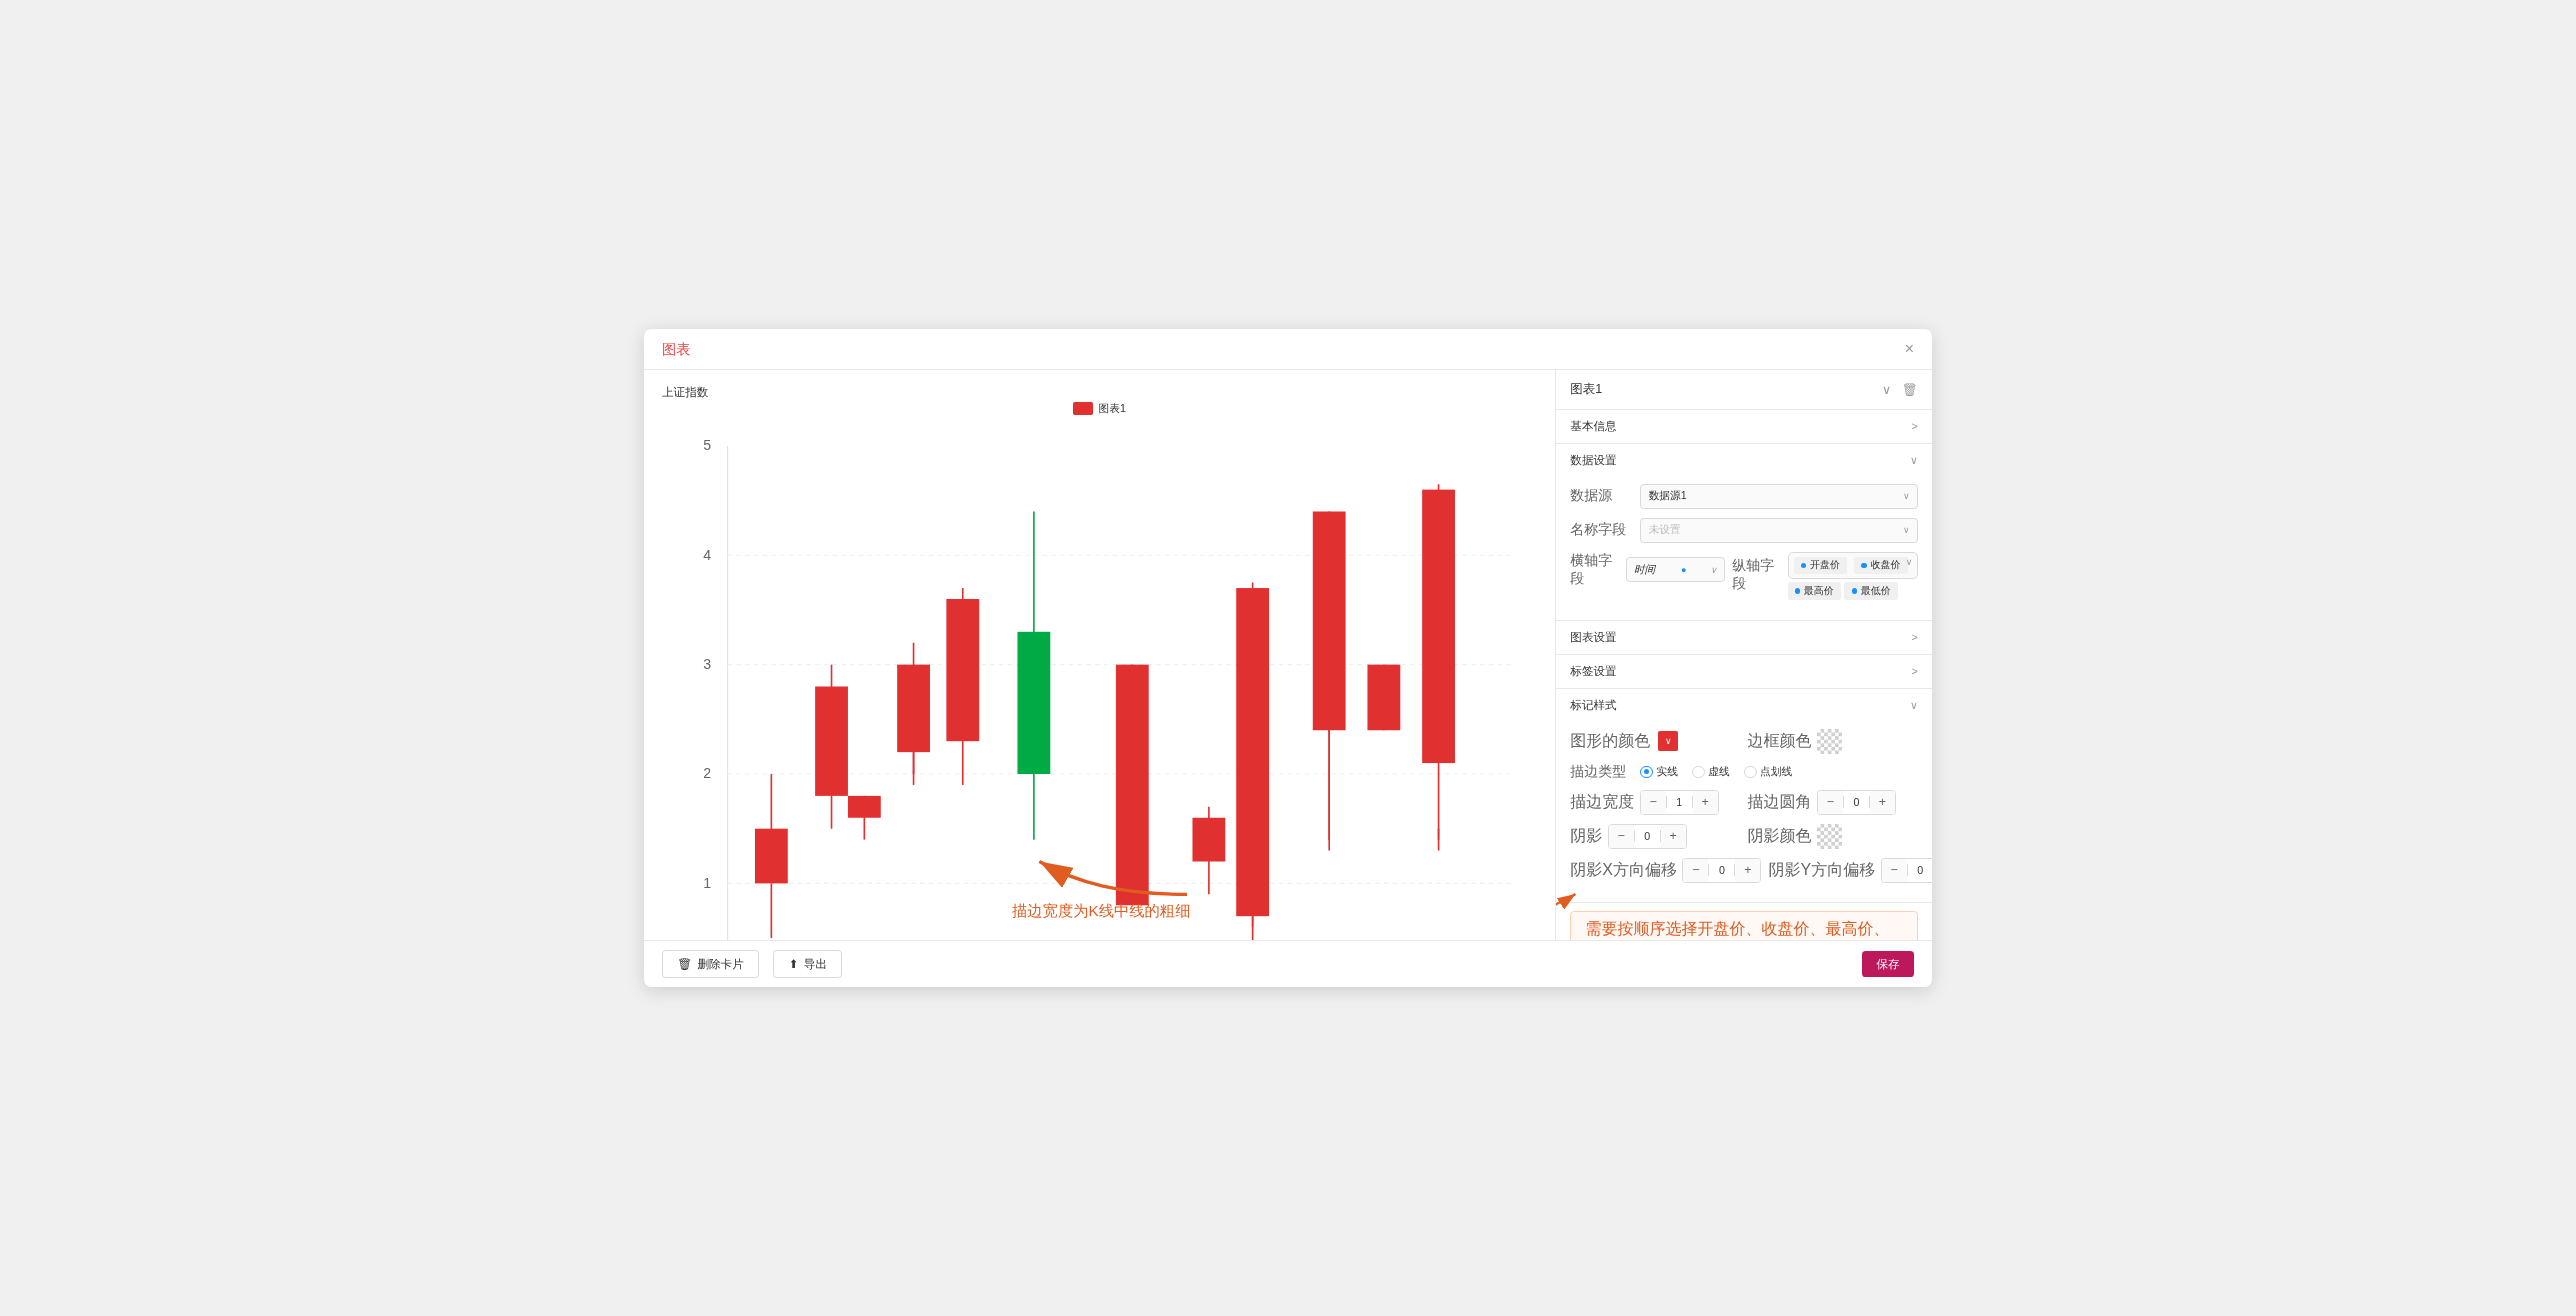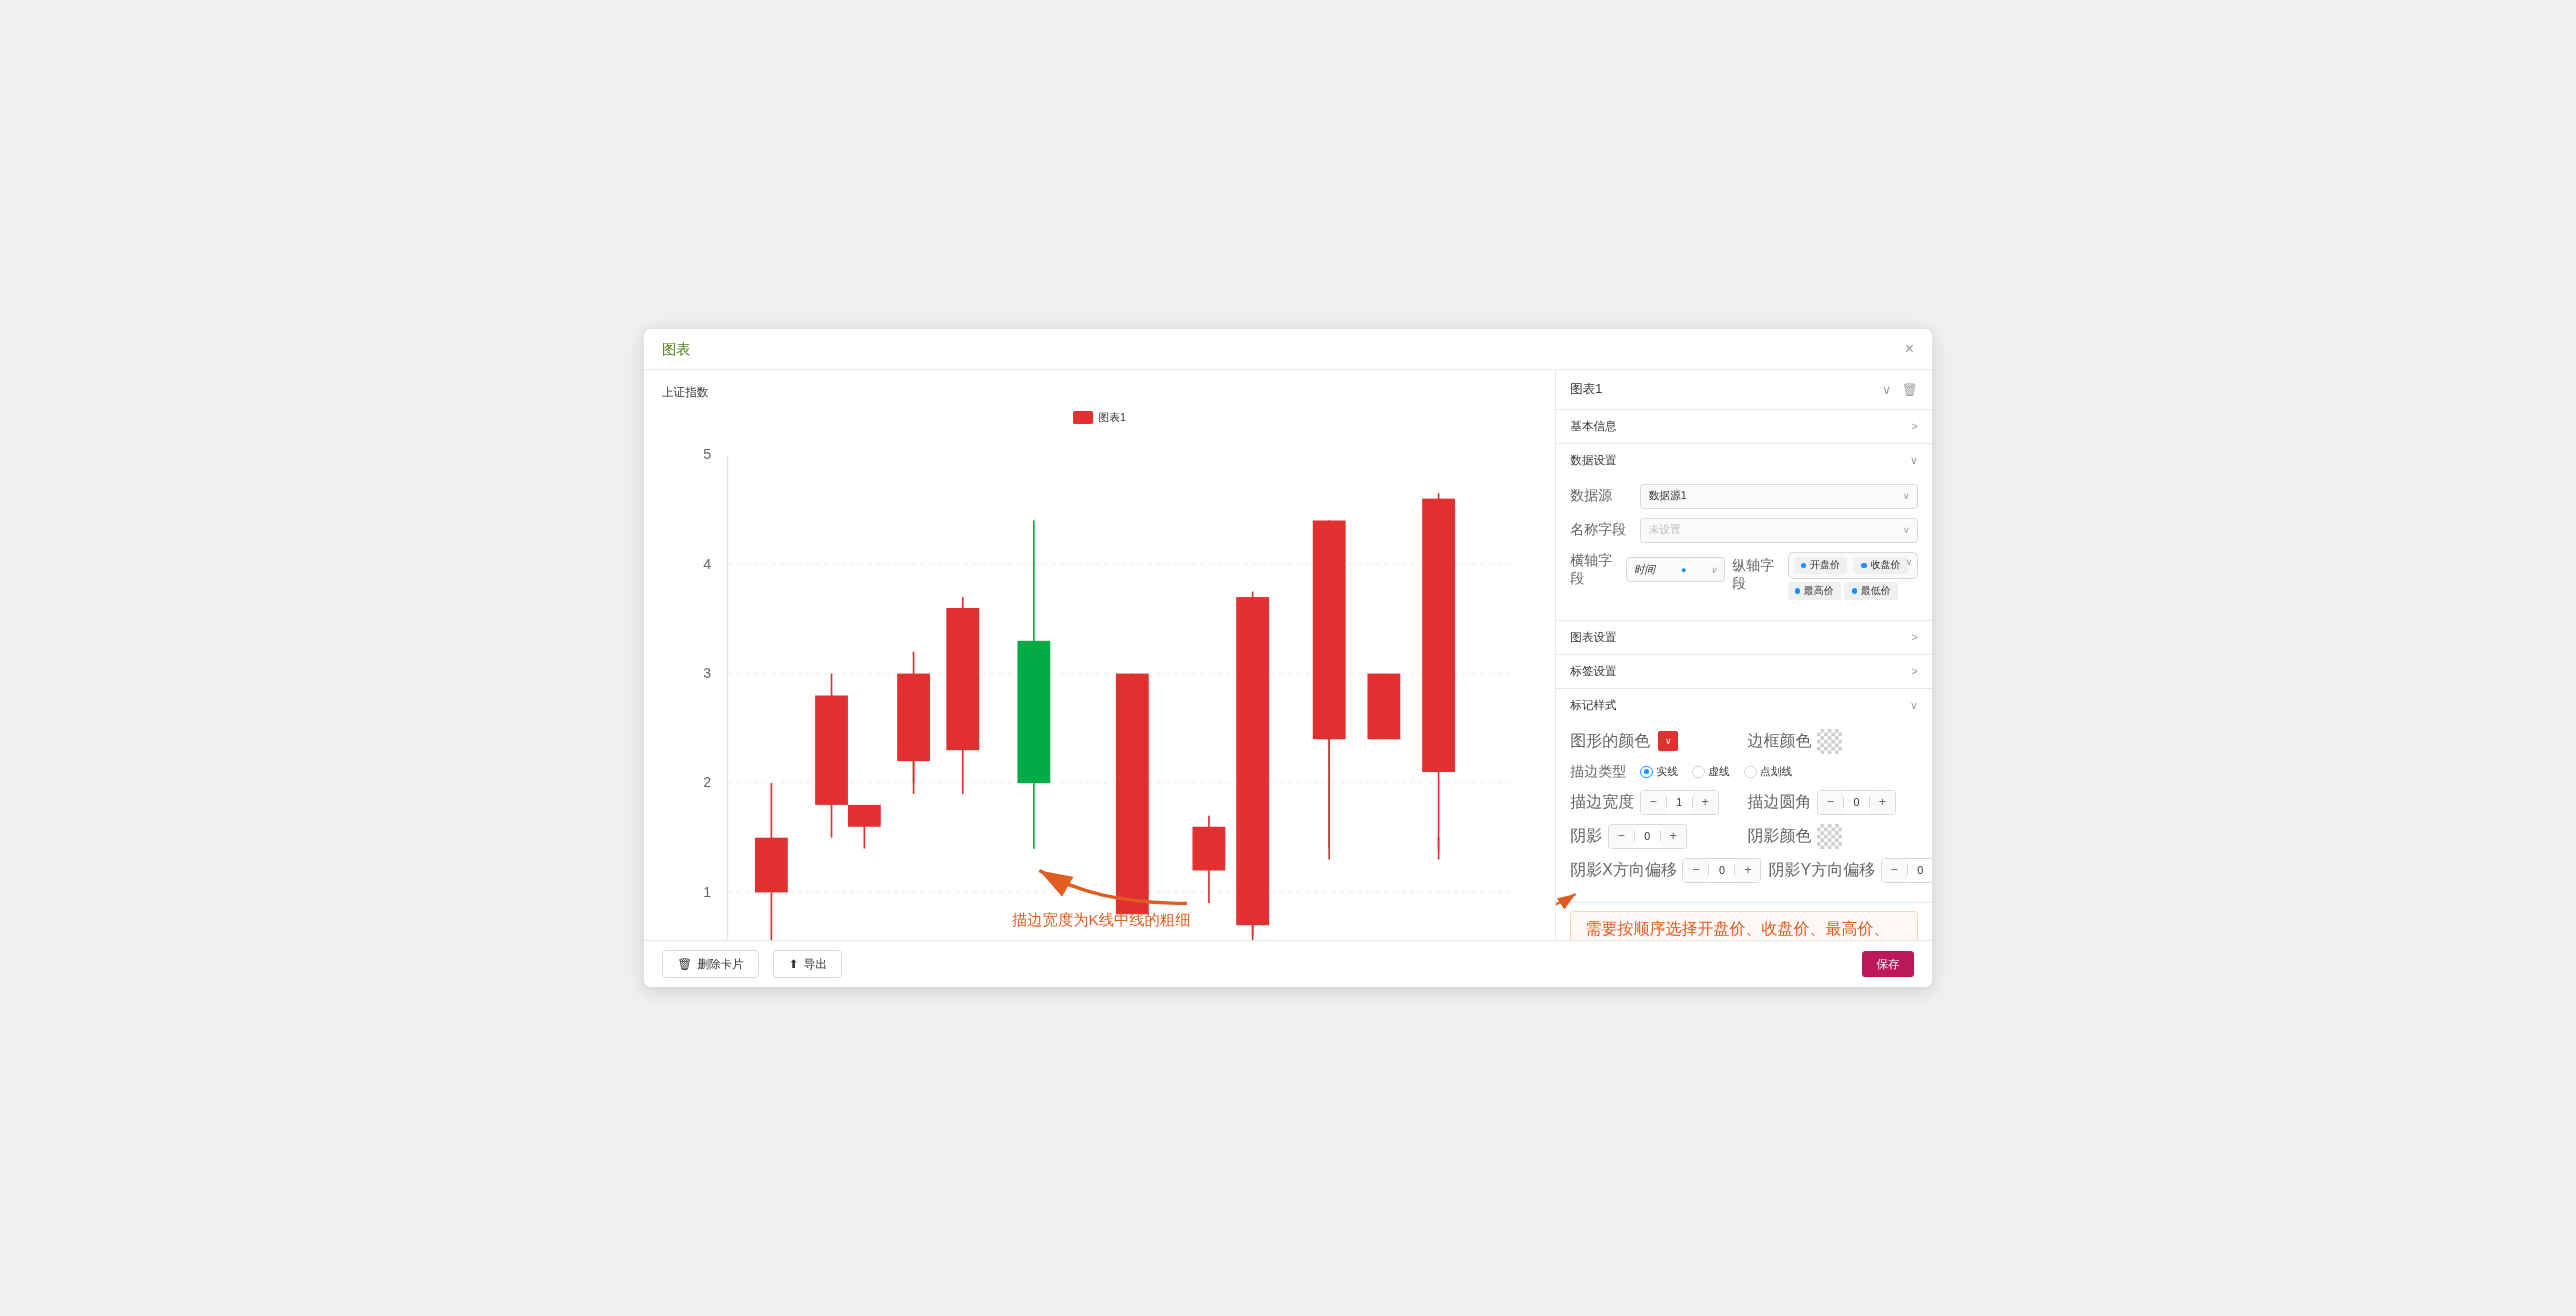--- a/index.html
+++ b/index.html
@@ -26,21 +26,21 @@
       display: flex;
       align-items: center;
       justify-content: space-between;
       padding: 10.7px 18px;
       border-bottom: 0.9px solid #e8e8e8;
       flex-shrink: 0;
     }
     .modal-title {
       font-size: 14.3px;
       font-weight: 500;
-      color: #4d7c0f;
+      color: #ef4444;
     }
     .modal-close {
       cursor: pointer;
       color: #999;
       font-size: 16px;
       line-height: 1;
     }
     .modal-body {
       display: flex;
       flex: 1;
@@ -51,21 +51,21 @@
       flex: 1;
       padding: 14.3px 18px;
       display: flex;
       flex-direction: column;
       border-right: 0.9px solid #e8e8e8;
       position: relative;
     }
     .chart-title {
       font-size: 11.6px;
       color: #333;
-      margin-bottom: 11px;
+      margin-bottom: 2px;
     }
     .chart-legend {
       display: flex;
       align-items: center;
       gap: 5.4px;
       justify-content: center;
       margin-bottom: 7.2px;
     }
     .legend-color {
       width: 20px;

